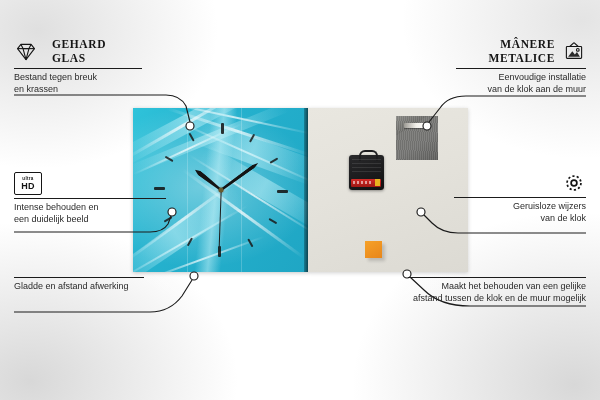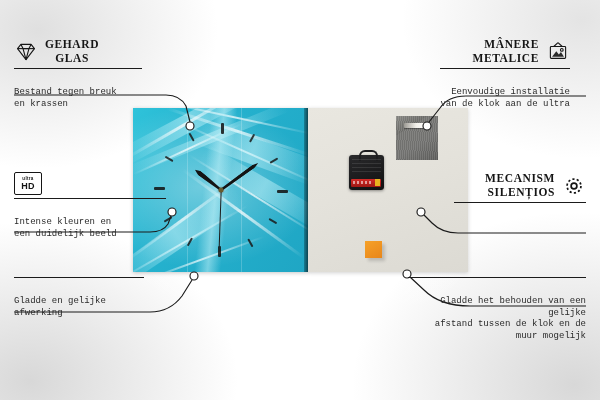--- a/index.html
+++ b/index.html
@@ -87,25 +87,25 @@
   #wires{position:absolute;inset:0;pointer-events:none;}
   #wires path{fill:none;stroke:#1b1b1b;stroke-width:1.15;}
   #wires circle{fill:#ffffff;stroke:#1b1b1b;stroke-width:1.15;}
 
   
   .feat{position:absolute;}
   .feat .head{display:flex;align-items:center;gap:7px;}
   .feat.right .head{justify-content:flex-end;}
   .feat .title{font-family:"Liberation Serif", serif;font-weight:bold;color:#151515;
     font-size:11.5px;line-height:13.5px;letter-spacing:.6px;white-space:pre-line;text-transform:uppercase;}
-  .feat.left .title{text-align:center;}
+  .feat.left .title{text-align:left;margin-left:7px;}
   .feat.right .title{text-align:right;}
   .feat .rule{height:1px;background:#1b1b1b;margin-top:3px;}
-  .feat .desc{font-family:Liberation Mono, monospace;color:#2a2a2a;font-size:9px;
-    line-height:11.5px;margin-top:18px;white-space:pre-line;}
+  .feat .desc{font-family:Liberation Sans, sans-serif;color:#2a2a2a;font-size:9px;
+    line-height:11.5px;margin-top:3px;white-space:pre-line;}
   .feat.right .desc{text-align:right;}
 
   .ico{width:24px;height:22px;flex:0 0 auto;}
   .ico svg{display:block;width:100%;height:100%;}
   .ico-hd{width:26px;height:21px;border:1.3px solid #151515;border-radius:2px;
     display:flex;flex-direction:column;align-items:center;justify-content:center;line-height:1;}
   .ico-hd .u{font-size:4.5px;font-weight:bold;letter-spacing:.3px;color:#151515;font-family:"Liberation Sans",sans-serif;}
   .ico-hd .h{font-size:9px;font-weight:bold;letter-spacing:.3px;color:#151515;font-family:"Liberation Sans",sans-serif;margin-top:.5px;}
 </style>
 </head>
@@ -247,64 +247,64 @@
   </div>
 
   <div class="feat left" style="left:14px;top:172px;width:152px;">
     <div class="head">
       <span class="ico-hd">
         <span class="u">ultra</span>
         <span class="h">HD</span>
       </span>
     </div>
     <div class="rule" style="width:152px;"></div>
-    <div class="desc">Intense kleuren en
+    <div class="desc">Intense behouden en
 een duidelijk beeld</div>
   </div>
 
   <div class="feat left" style="left:14px;top:274px;width:130px;">
     <div class="rule" style="width:130px;"></div>
-    <div class="desc">Gladde en gelijke afwerking</div>
-  </div>
-
-  <div class="feat right" style="right:30px;top:38px;width:130px;">
+    <div class="desc">Gladde en afstand afwerking</div>
+  </div>
+
+  <div class="feat right" style="right:14px;top:38px;width:130px;">
     <div class="head">
       <span class="title">MÂNERE
 METALICE</span>
       <span class="ico">
         <svg viewBox="0 0 28 26">
           <g fill="none" stroke="#151515" stroke-width="1.3" stroke-linejoin="round">
             <path d="M14,2 L9,6.5 M14,2 L19,6.5"></path>
             <rect x="5" y="6.5" width="18" height="14" rx="1"></rect>
             <path d="M7,18.5 L12,12 L15,16 L17.5,13 L21,18.5 Z" fill="#151515" stroke="none" opacity=".9"></path>
             <circle cx="18.5" cy="10.5" r="1.6"></circle>
           </g>
         </svg>
       </span>
     </div>
     <div class="rule" style="width:130px;"></div>
     <div class="desc">Eenvoudige installatie
-van de klok aan de ultra</div>
+van de klok aan de muur</div>
   </div>
 
   <div class="feat right" style="right:14px;top:172px;width:132px;">
     <div class="head">
-      <span class="title">MECANISM
-SILENȚIOS</span>
       <span class="ico">
         <svg viewBox="0 0 28 26">
           <g fill="none" stroke="#151515" stroke-width="2">
             <circle cx="14" cy="13" r="8.2" stroke-dasharray="2.6 2.6"></circle>
             <circle cx="14" cy="13" r="3.4"></circle>
           </g>
         </svg>
       </span>
     </div>
     <div class="rule" style="width:132px;"></div>
+    <div class="desc">Geruisloze wijzers
+van de klok</div>
   </div>
 
   <div class="feat right" style="right:14px;top:274px;width:178px;">
     <div class="rule" style="width:178px;"></div>
-    <div class="desc">Gladde het behouden van een gelijke
+    <div class="desc">Maakt het behouden van een gelijke
 afstand  tussen de klok en de muur mogelijk</div>
   </div>
 
 </div>
 
 </body></html>

